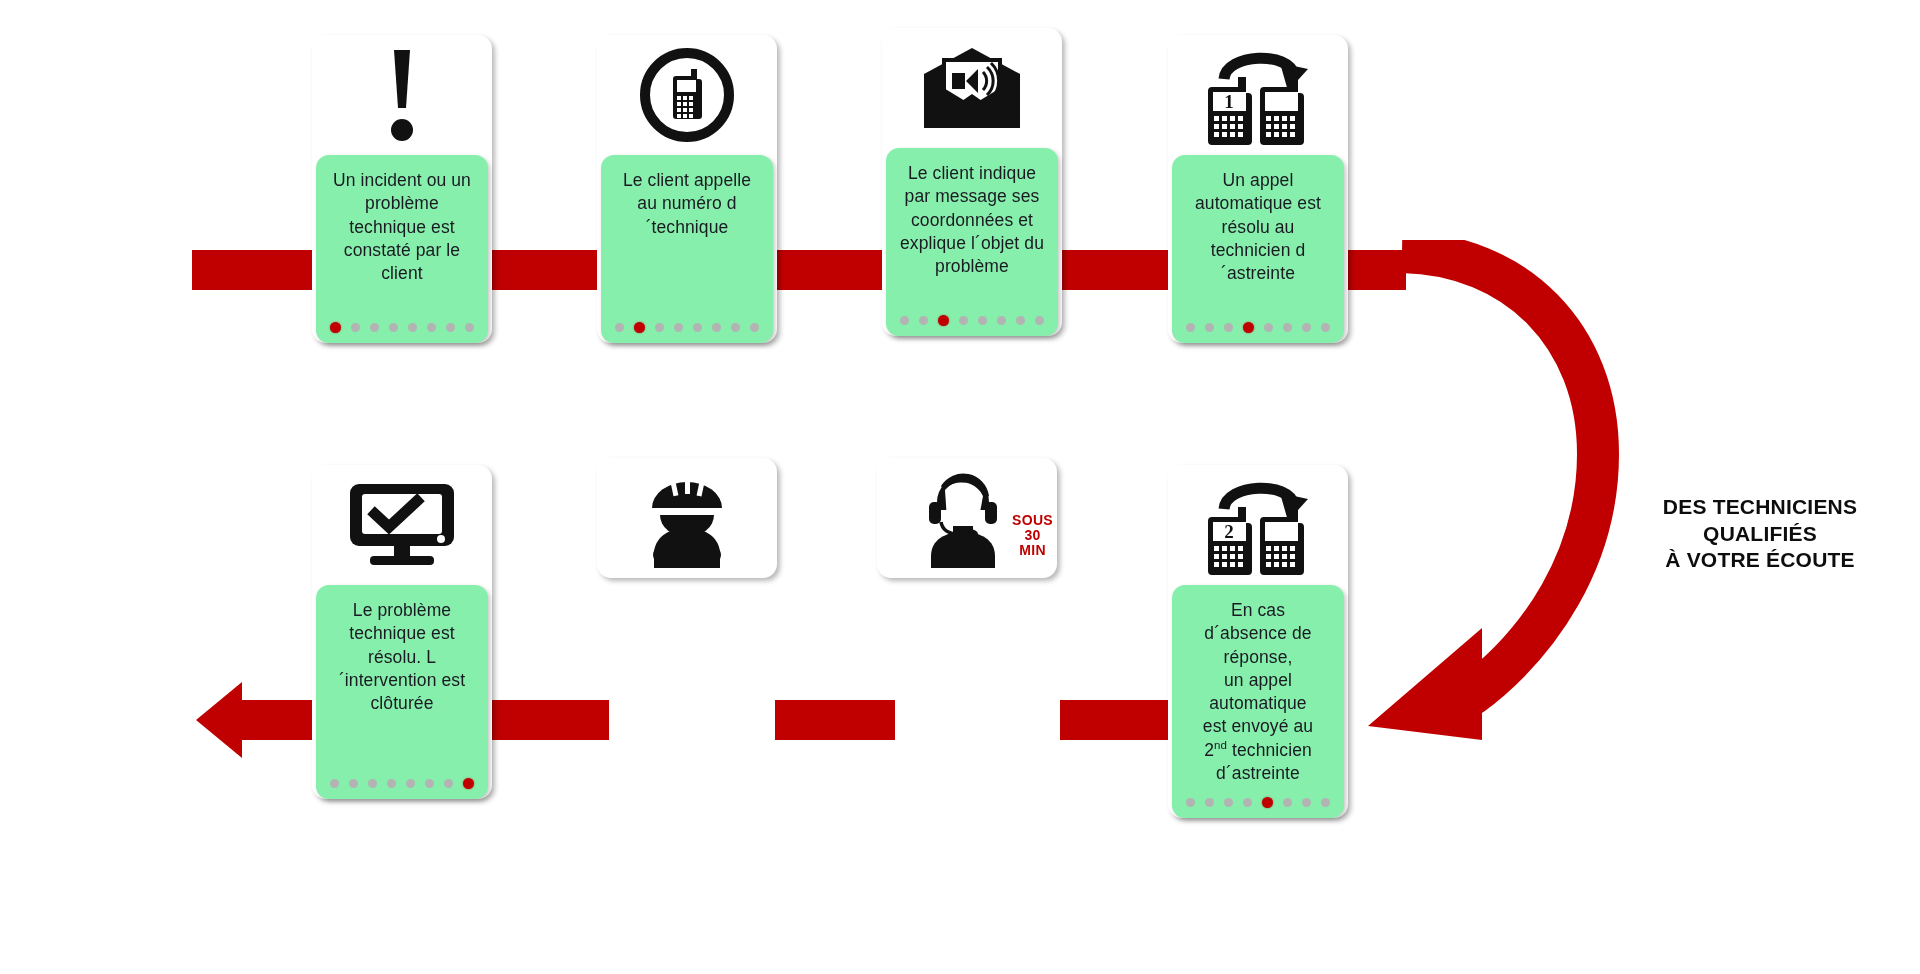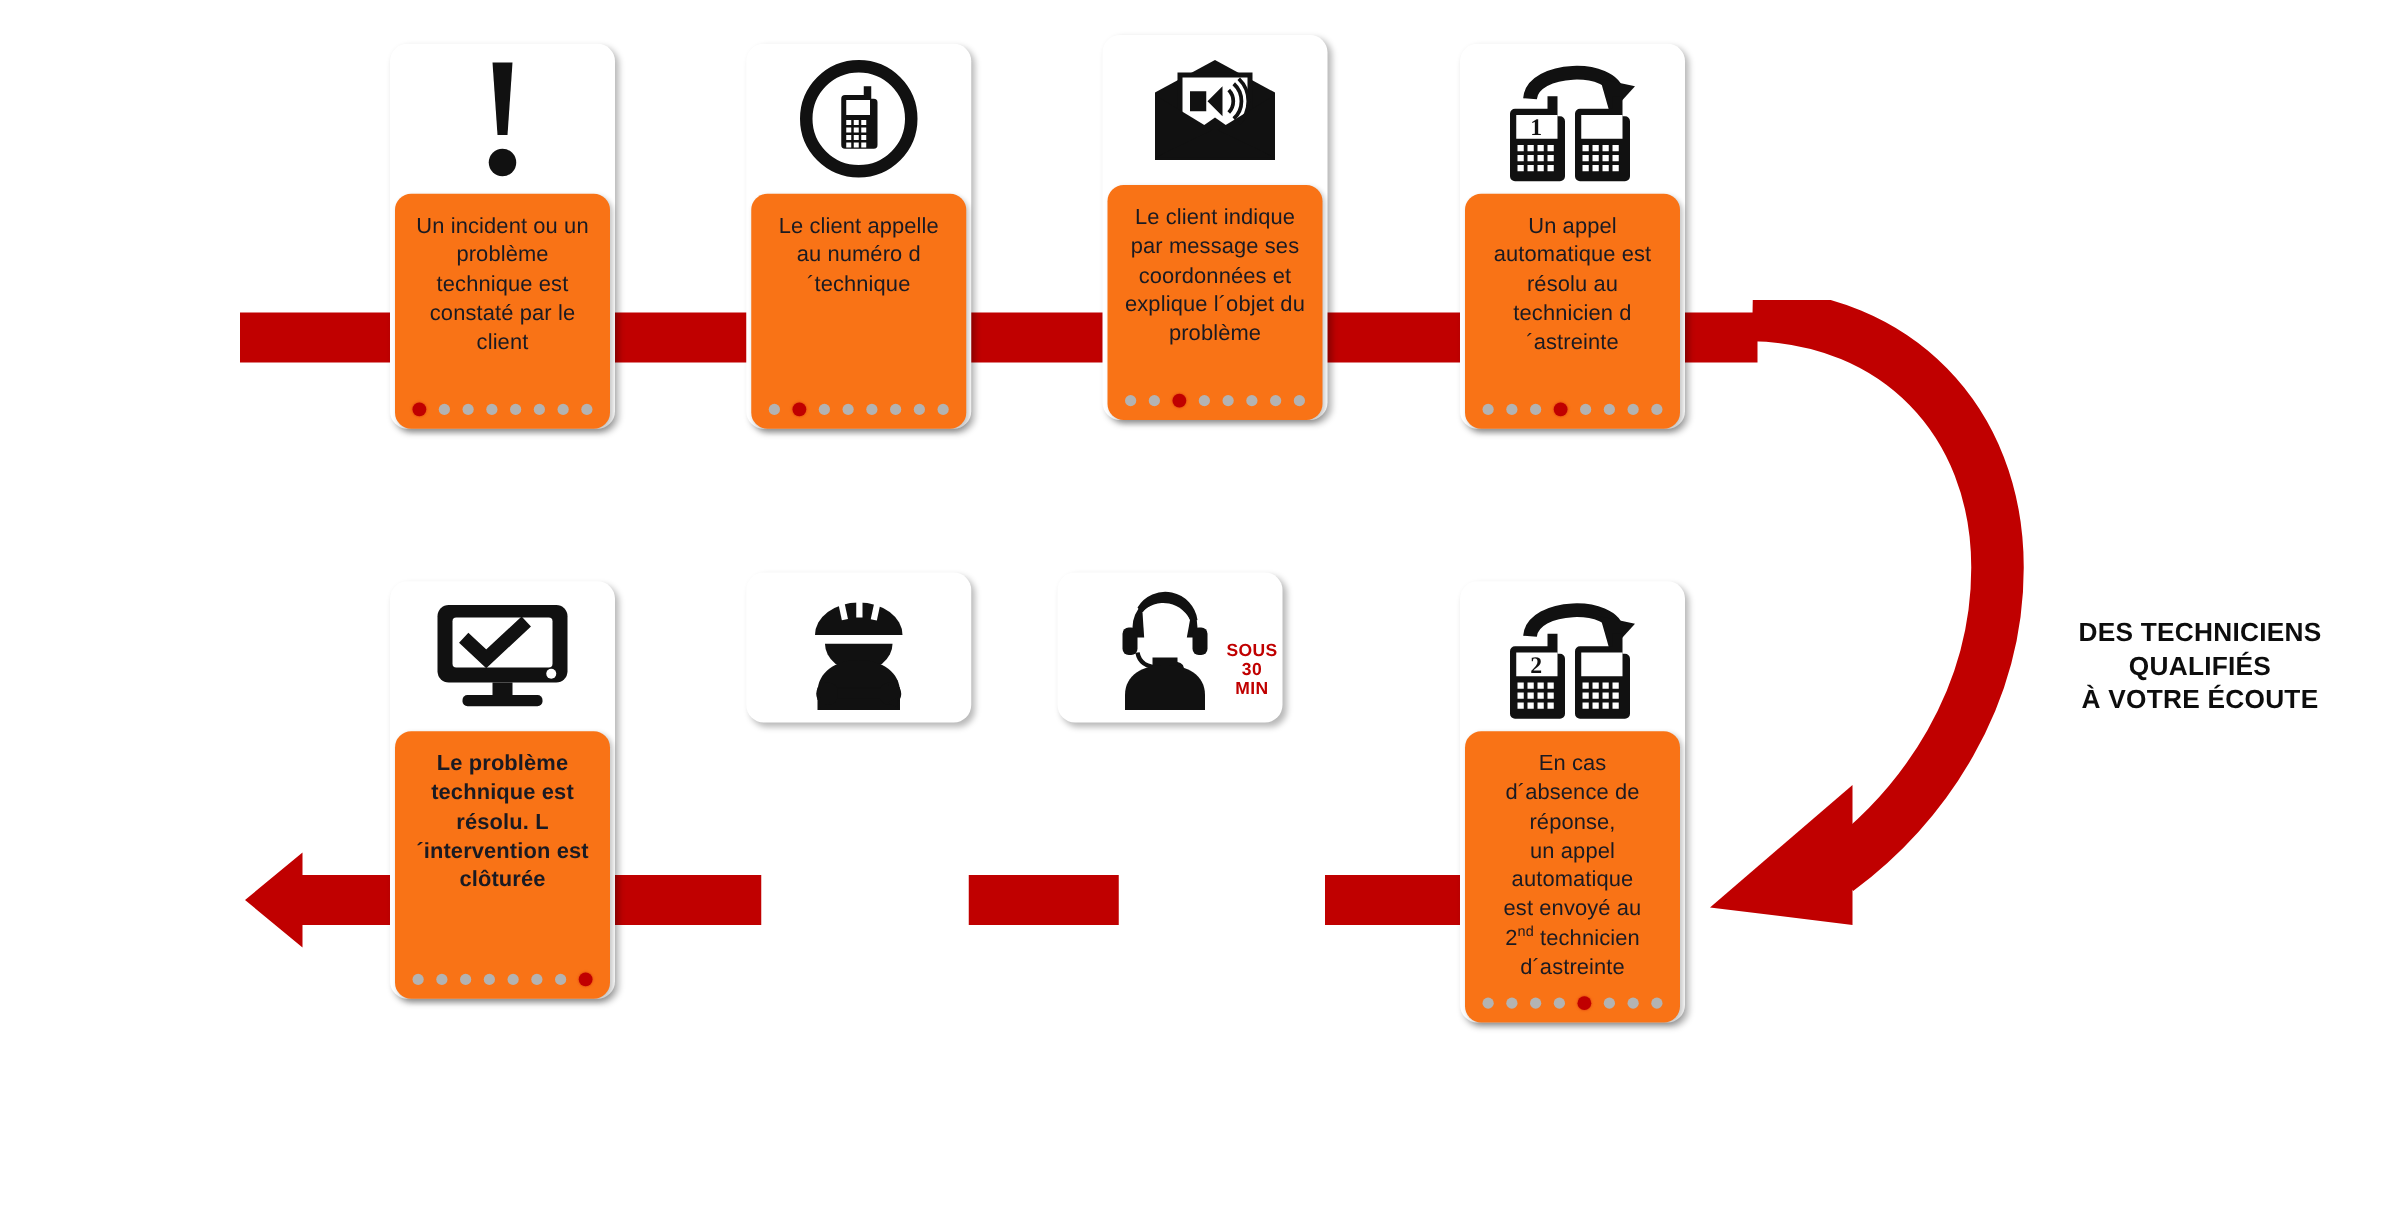--- a/index.html
+++ b/index.html
@@ -70,21 +70,21 @@
     color: #c00000;
     font-size: 14px;
     font-weight: bold;
     line-height: 1.08;
     text-align: center;
     letter-spacing: .3px;
   }
 
   .card-body {
     width: 172px;
-    background: #f97316;
+    background: #86efac;
     border-radius: 13px;
     box-shadow: 2px 2px 4px rgba(0,0,0,0.22);
     padding: 14px 10px 8px 10px;
     display: flex;
     flex-direction: column;
     justify-content: space-between;
     flex: 1 1 auto;
     position: relative;
     z-index: 4;
   }
@@ -370,21 +370,21 @@
           <span class="dot"></span>
           <span class="dot"></span>
           <span class="dot active"></span>
           <span class="dot"></span>
           <span class="dot"></span>
           <span class="dot"></span>
         </div>
       </div>
     </div>
 
-    <div class="card" style="left:846px; top:458px;">
+    <div class="card" style="left:877px; top:458px;">
       <div class="card-icon">
         <svg width="112" height="100" viewBox="0 0 112 100">
           <path d="M26 42 v-8 a26 26 0 0 1 52 0 v8" fill="#111111"></path>
           <path d="M34 22 a22 22 0 0 1 38 6 l-4 22 a20 20 0 0 1 -32 2 z" fill="#ffffff"></path>
           <path d="M30 18 a26 26 0 0 1 48 10 l-5 2 a24 24 0 0 0 -40 -8 z" fill="#111111"></path>
           <rect x="18" y="34" width="12" height="22" rx="5" fill="#111111"></rect>
           <rect x="74" y="34" width="12" height="22" rx="5" fill="#111111"></rect>
           <path d="M30 54 q2 12 18 12 h6" fill="none" stroke="#111111" stroke-width="3.5"></path>
           <ellipse cx="58" cy="66" rx="9" ry="5" fill="#111111"></ellipse>
           <path d="M42 58 h20 v8 h-20 z" fill="#111111"></path>
@@ -417,21 +417,21 @@
             <path d="M24 76 l8 4 l-8 4 z"></path>
             <path d="M24 90 l8 4 l-8 4 z"></path>
             <path d="M86 76 l-8 4 l8 4 z"></path>
             <path d="M86 90 l-8 4 l8 4 z"></path>
           </g>
           <rect x="38" y="83" width="34" height="8" fill="#111111"></rect>
         </svg>
       </div>
     </div>
 
-    <div class="card" style="left:312px; top:465px;font-weight:bold;">
+    <div class="card" style="left:312px; top:465px;">
       <div class="card-icon">
         <svg width="120" height="94" viewBox="0 0 120 94">
           <rect x="8" y="6" width="104" height="62" rx="9" fill="#111111"></rect>
           <rect x="20" y="16" width="80" height="40" rx="3" fill="#ffffff"></rect>
           <circle cx="99" cy="61" r="4" fill="#ffffff"></circle>
           <path d="M33 36 l14 13 l28 -26" fill="none" stroke="#111111" stroke-width="11" stroke-linecap="square"></path>
           <rect x="52" y="68" width="16" height="10" fill="#111111"></rect>
           <rect x="28" y="78" width="64" height="9" rx="4" fill="#111111"></rect>
         </svg>
       </div>

